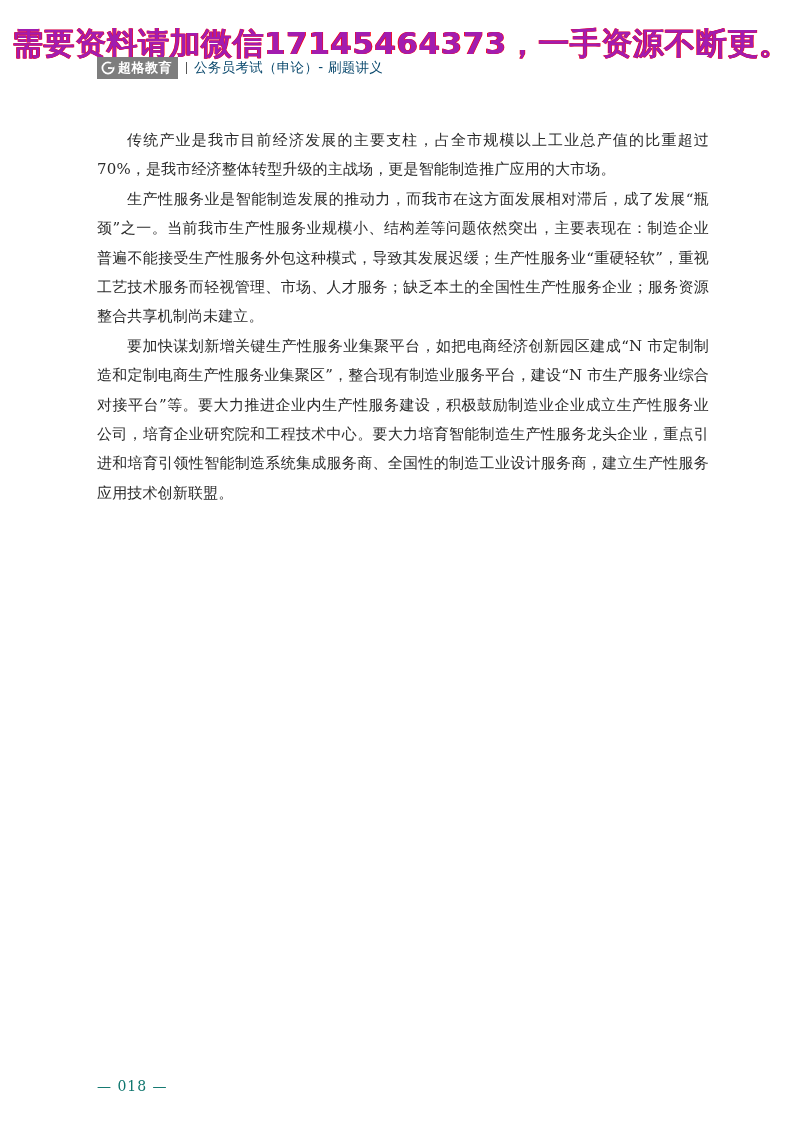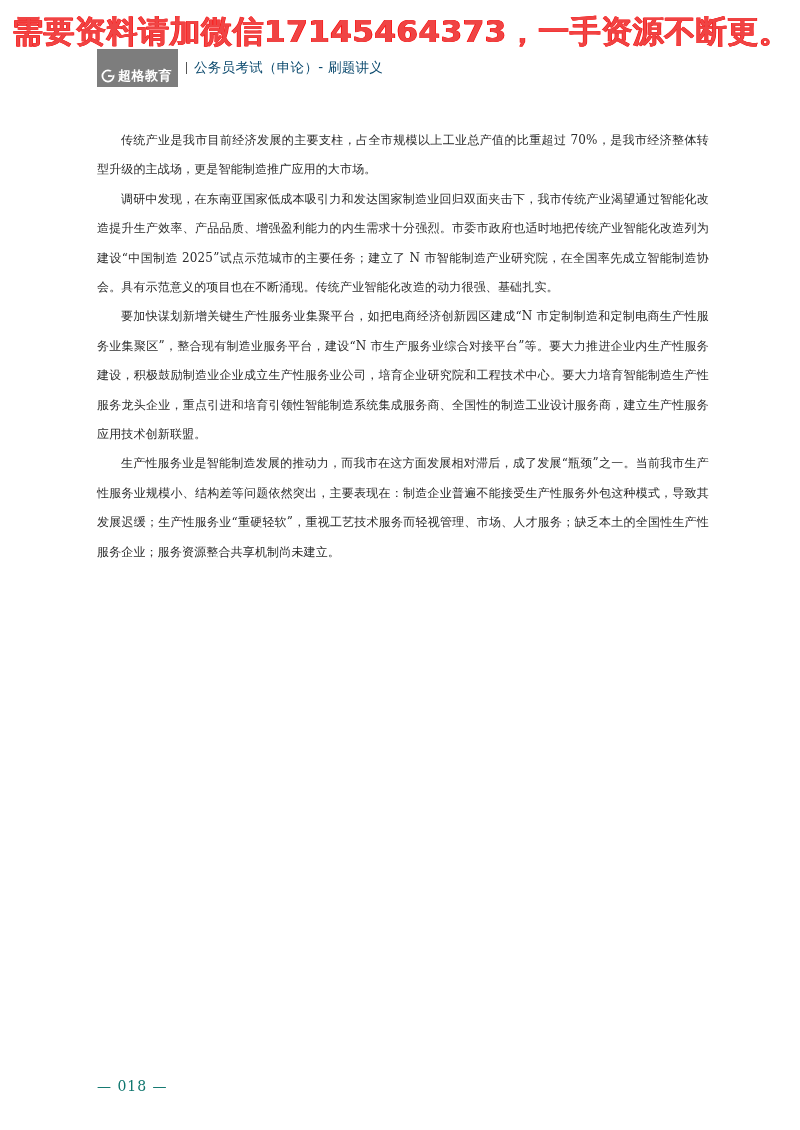--- a/index.html
+++ b/index.html
@@ -11,45 +11,45 @@
       width: 800px;
       height: 1130px;
       position: relative;
       overflow: hidden;
       font-family: "DejaVu Serif", "Liberation Serif", serif;
       color: #2a2a2a;
     }
     .banner {
       position: absolute;
       left: 12px;
-      top: 12px;
+      top: 24px;
       width: 780px;
       font-family: "DejaVu Sans", "Liberation Sans", sans-serif;
       font-weight: bold;
       font-size: 31px;
       letter-spacing: 0.5px;
-      color: #ef4444;
+      color: #a21caf;
       line-height: 38px;
       white-space: nowrap;
       text-shadow: 0.6px 0 0 #ff0000, -0.6px 0 0 #ff0000;
     }
     .header {
       position: absolute;
       left: 97px;
       top: 57px;
       height: 22px;
       display: flex;
       align-items: center;
     }
     .brand-badge {
       display: flex;
       align-items: center;
       background: #7d7d7d;
       height: 22px;
-      padding: 16px 6px 0 4px;
+      padding: 0 6px 0 4px;
       color: #ffffff;
       font-family: "DejaVu Sans", "Liberation Sans", sans-serif;
       font-size: 13px;
       font-weight: bold;
       letter-spacing: 0.5px;
     }
     .brand-icon {
       width: 14px;
       height: 14px;
       margin-right: 3px;
@@ -69,21 +69,21 @@
       letter-spacing: 0.3px;
     }
     .content {
       position: absolute;
       left: 97px;
       top: 126px;
       width: 612px;
     }
     .para {
       margin: 0;
-      font-size: 12px;
+      font-size: 15px;
       line-height: 29.4px;
       text-align: justify;
       text-indent: 2em;
       color: #2b2b2b;
       letter-spacing: 0.15px;
     }
     .page-number {
       position: absolute;
       left: 97px;
       top: 1078px;
@@ -107,18 +107,17 @@
       </svg>
     </span>
     <span>超格教育</span>
   </div>
   <span class="header-sep"></span>
   <span class="header-title">公务员考试（申论）- 刷题讲义</span>
 </div>
 
 <div class="content">
   <p class="para">传统产业是我市目前经济发展的主要支柱，占全市规模以上工业总产值的比重超过 70%，是我市经济整体转型升级的主战场，更是智能制造推广应用的大市场。</p>
-  <p class="para">调研中发现，在东南亚国家低成本吸引力和发达国家制造业回归双面夹击下，我市传统产业渴望通过智能化改造提升生产效率、产品品质、增强盈利能力的内生需求十分强烈。市委市政府也适时地把传统产业智能化改造列为建设“中国制造 2025”试点示范城市的主要任务；建立了 N 市智能制造产业研究院，在全国率先成立智能制造协会。具有示范意义的项目也在不断涌现。传统产业智能化改造的动力很强、基础扎实。</p>
+  <p class="para">生产性服务业是智能制造发展的推动力，而我市在这方面发展相对滞后，成了发展“瓶颈”之一。当前我市生产性服务业规模小、结构差等问题依然突出，主要表现在：制造企业普遍不能接受生产性服务外包这种模式，导致其发展迟缓；生产性服务业“重硬轻软”，重视工艺技术服务而轻视管理、市场、人才服务；缺乏本土的全国性生产性服务企业；服务资源整合共享机制尚未建立。</p>
   <p class="para">要加快谋划新增关键生产性服务业集聚平台，如把电商经济创新园区建成“N 市定制制造和定制电商生产性服务业集聚区”，整合现有制造业服务平台，建设“N 市生产服务业综合对接平台”等。要大力推进企业内生产性服务建设，积极鼓励制造业企业成立生产性服务业公司，培育企业研究院和工程技术中心。要大力培育智能制造生产性服务龙头企业，重点引进和培育引领性智能制造系统集成服务商、全国性的制造工业设计服务商，建立生产性服务应用技术创新联盟。</p>
-  <p class="para">生产性服务业是智能制造发展的推动力，而我市在这方面发展相对滞后，成了发展“瓶颈”之一。当前我市生产性服务业规模小、结构差等问题依然突出，主要表现在：制造企业普遍不能接受生产性服务外包这种模式，导致其发展迟缓；生产性服务业“重硬轻软”，重视工艺技术服务而轻视管理、市场、人才服务；缺乏本土的全国性生产性服务企业；服务资源整合共享机制尚未建立。</p>
 </div>
 
 <div class="page-number">— 018 —</div>
 
 </body></html>

